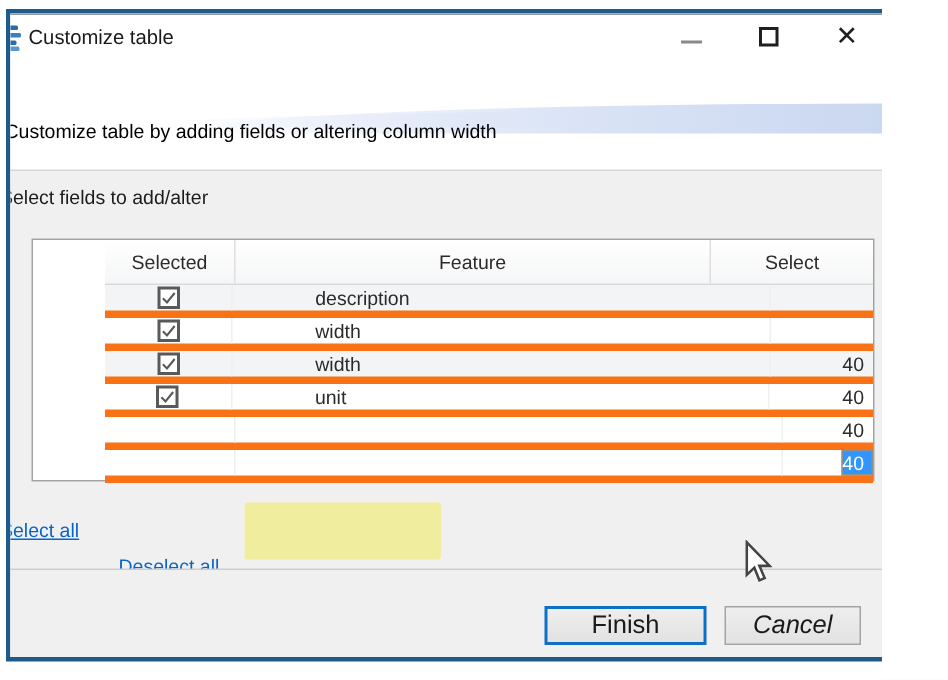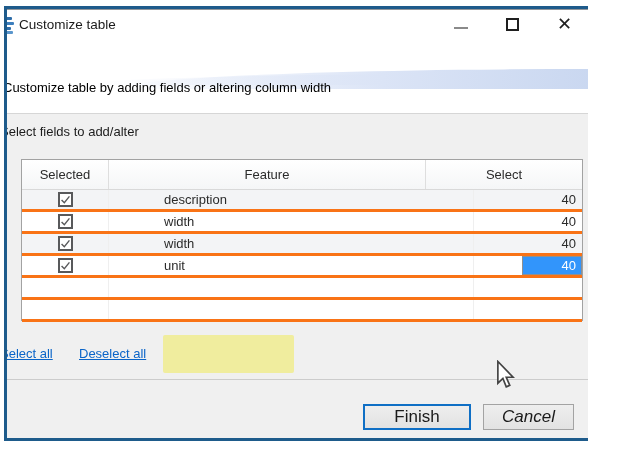--- a/index.html
+++ b/index.html
@@ -58,43 +58,43 @@
 
   .sep1 { position:absolute; left:0; right:0; top:103px; height:1px; background:#d6d6d6; }
 
   
   .content { position:absolute; left:0; right:0; top:104px; height:265px; background:#f0f0f0; }
   .section-label { position:absolute; left:12px; top:10px; font-size:13px; color:#1c1c1c; white-space:nowrap; }
 
   
   .ftable {
     position:absolute; left:33px; top:45px; width:562px; height:162px;
-    background:#fff; border:1px solid #a2a2a2; font-size:13px; color:#2b2b2b;
+    background:#fff; border:1px solid #a2a2a2; font-size:13px; color:#2b2b2b;padding-left:48px;
   }
   .thead { display:flex; height:30px; background:linear-gradient(#ffffff,#f5f6f7); border-bottom:1px solid #d9d9d9; }
   .th { display:flex; align-items:center; justify-content:center; border-right:1px solid #dedede; }
   .th:last-child { border-right:none; }
   .col-sel { width:87px; } .col-feat { width:317px;text-align:right; } .col-w { flex:1; }
-  .trow { display:flex; height:22px; border-bottom:3px solid #f97316; background:#fff;gap:48px; }
+  .trow { display:flex; height:22px; border-bottom:5px solid #f97316; background:#fff;gap:48px; }
   .trow.tint { background:#f3f4f6; }
   .td { border-right:1px solid #efefef; height:100%; display:flex; align-items:center; }
-  .td:last-child { border-right:none; }
+  .td:last-child { border-right:none;margin-top:44px; }
   .td.sel { justify-content:center; }
   .td.feat { padding-left:7px; }
   .td.wid { justify-content:flex-end; padding-right:6px; }
   .td.wid.cell-selected {
     background:#3295fb; color:#fff; border:1px solid #8f8f8f; padding-right:5px;
   }
   .cbx { width:15px; height:15px; border:2px solid #58595b; background:#fff; display:flex; align-items:center; justify-content:center; }
 
   
   .hl-yellow { position:absolute; left:175px; top:325px; width:131px; height:38px; background:#f0ed9e; border-radius:2px; }
   .link { position:absolute; top:336px; font-size:13px; text-decoration:underline; color:#0a64c8; white-space:nowrap; cursor:pointer; }
   .link.select { left:12px; }
-  .link.deselect { left:91px; }
+  .link.deselect { left:91px;margin-top:24px; }
   .link.reset { left:191px; color:#1d5e70; }
 
   .sep2 { position:absolute; left:0; right:0; top:369px; height:1px; background:#cccccc; }
 
   
   .buttonbar { position:absolute; left:0; right:0; top:370px; height:64px; background:#f0f0f0; }
   .btn {
     position:absolute; top:24px; height:26px; font-size:17px; color:#1a1a1a;
     display:flex; align-items:center; justify-content:center;
     background:linear-gradient(#eeeeee,#e2e2e2);

